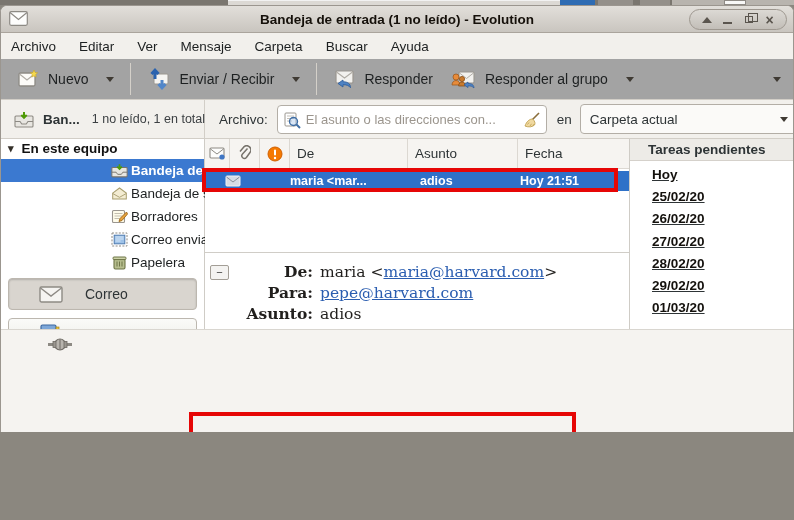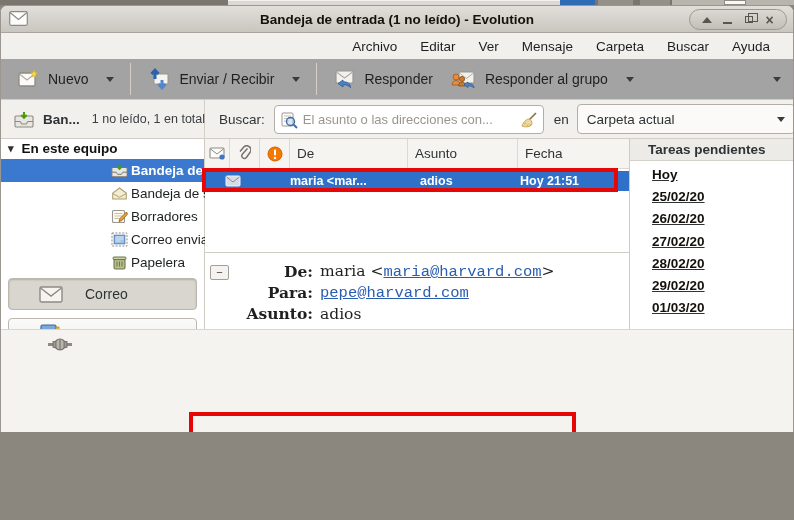--- a/index.html
+++ b/index.html
@@ -24,21 +24,21 @@
   .win-controls { position:absolute; right:6px; top:3px; height:21px; display:flex; align-items:center;
                   background:linear-gradient(#dcd9d4,#c2beb8); border:1px solid #9d978f;
                   border-radius:11px; padding:0 6px; }
   .win-btn { width:21px; height:19px; display:flex; align-items:center; justify-content:center; color:#4a453f; }
   .wb-arrow { width:0; height:0; border-left:5px solid transparent; border-right:5px solid transparent; border-bottom:6px solid #5a554e; }
   .wb-min { width:9px; height:2px; background:#5a554e; margin-top:7px; }
   .wb-max { width:8px; height:7px; border:1.5px solid #5a554e; position:relative; }
   .wb-max:before { content:""; position:absolute; left:2px; top:-4px; width:8px; height:7px; border:1.5px solid #5a554e; background:transparent; }
   .wb-close { font-size:14px; font-weight:bold; color:#5a554e; line-height:1; }
 
-  .menubar { height:26px; flex:0 0 26px; background:#f2f0ec; display:flex; align-items:center; padding-left:10px;justify-content:flex-end; }
+  .menubar { height:26px; flex:0 0 26px; background:#f2f0ec; display:flex; align-items:center; padding-left:10px; }
   .menu-item { font-size:13.5px; color:#1d2021; padding:4px 0; margin-right:23px; cursor:default; }
 
   .toolbar { height:41px; flex:0 0 41px; background:#a3a3a3; border-bottom:1px solid #d2cec7;
              display:flex; align-items:center; padding:0 6px; }
   .tool-btn { display:flex; align-items:center; gap:8px; padding:5px 9px; border-radius:3px; font-size:14px; color:#1d2021; }
   .tool-sep { width:1px; height:32px; background:#d4d0c9; margin:0 7px; }
   .arrow-down { width:0; height:0; border-left:4.5px solid transparent; border-right:4.5px solid transparent;
                 border-top:5.5px solid #3f3a33; margin-left:10px; }
   .toolbar .spacer { flex:1; }
 
@@ -94,21 +94,21 @@
 
   .preview { flex:0 0 77px; height:77px; border-top:1px solid #d0cdc7; background:#fff; position:relative;
              font-family:"DejaVu Serif", serif; font-size:15.5px; color:#211f1d; }
   .collapse-btn { position:absolute; left:5px; top:12px; width:19px; height:15px; background:#f4f3f1;
                   border:1px solid #a39e96; border-radius:2px; font-family:"Liberation Sans",sans-serif;
                   font-size:11px; line-height:12px; text-align:center; color:#3a3a3a; }
   .hdr-table { position:absolute; left:28px; top:8px; }
   .hdr-line { height:21px; display:flex; align-items:center; }
   .hdr-label { width:80px; text-align:right; font-weight:bold; }
   .hdr-value { margin-left:7px; white-space:nowrap; }
-  .hdr-value a { color:#2a5db0;font-family:Liberation Mono, monospace; }
+  .hdr-value a { color:#2a5db0; }
 
   
   .tasks { width:164px; flex:0 0 164px; border-left:1px solid #cfccc6; background:#fff; display:flex; flex-direction:column; }
   .tasks-header { height:22px; flex:0 0 22px; background:#edebe7; border-bottom:1px solid #d5d1cb;
                   font-weight:bold; font-size:13.5px; color:#2e3436; display:flex; align-items:center; padding-left:18px; white-space:nowrap; }
   .task-item { height:22.3px; display:flex; align-items:center; padding-left:22px; font-weight:bold; font-size:13.5px; color:#14110d; }
   .tasks-list { padding-top:2px;text-decoration:underline; }
 
   .statusbar { flex:1; background:#f5f3f0; border-top:1px solid #d9d6d0; display:flex; align-items:flex-start; }
   .plug-wrap { margin:7px 0 0 46px; }
@@ -232,21 +232,21 @@
           <svg width="20" height="17" viewBox="0 0 20 17">
               <rect x="1" y="5" width="18" height="11" rx="1" fill="#e8e6e1" stroke="#8d8a84" stroke-width="1.1"></rect>
               <path d="M1 10.5 h5 l1.8 2.5 h4.4 l1.8 -2.5 h5" fill="none" stroke="#8d8a84" stroke-width="1.1"></path>
               <path d="M10 1 v5 M7.3 4 L10 6.8 12.7 4" fill="none" stroke="#4e9a06" stroke-width="2"></path>
             </svg>
         </span>
         <span class="folder-name">Ban...</span>
         <span class="folder-summary">1 no leído, 1 en total</span>
       </div>
       <div class="searchbar">
-        <span class="search-label">Buscar:</span>
+        <span class="search-label">Archivo:</span>
         <div class="search-box">
           <span class="search-find-icon">
             <svg width="17" height="17" viewBox="0 0 17 17">
                 <rect x="1" y="1" width="11" height="13" rx="1" fill="#fff" stroke="#9a968f" stroke-width="1"></rect>
                 <path d="M3 4 h7 M3 6.5 h7 M3 9 h5" stroke="#c3bfb8" stroke-width="1"></path>
                 <circle cx="9.5" cy="9.5" r="4" fill="rgba(170,200,235,.45)" stroke="#3f6ea5" stroke-width="1.4"></circle>
                 <path d="M12.5 12.5 L16 16" stroke="#3f6ea5" stroke-width="2"></path>
               </svg>
           </span>
           <input type="text" value="" placeholder="El asunto o las direcciones con..." style="">

